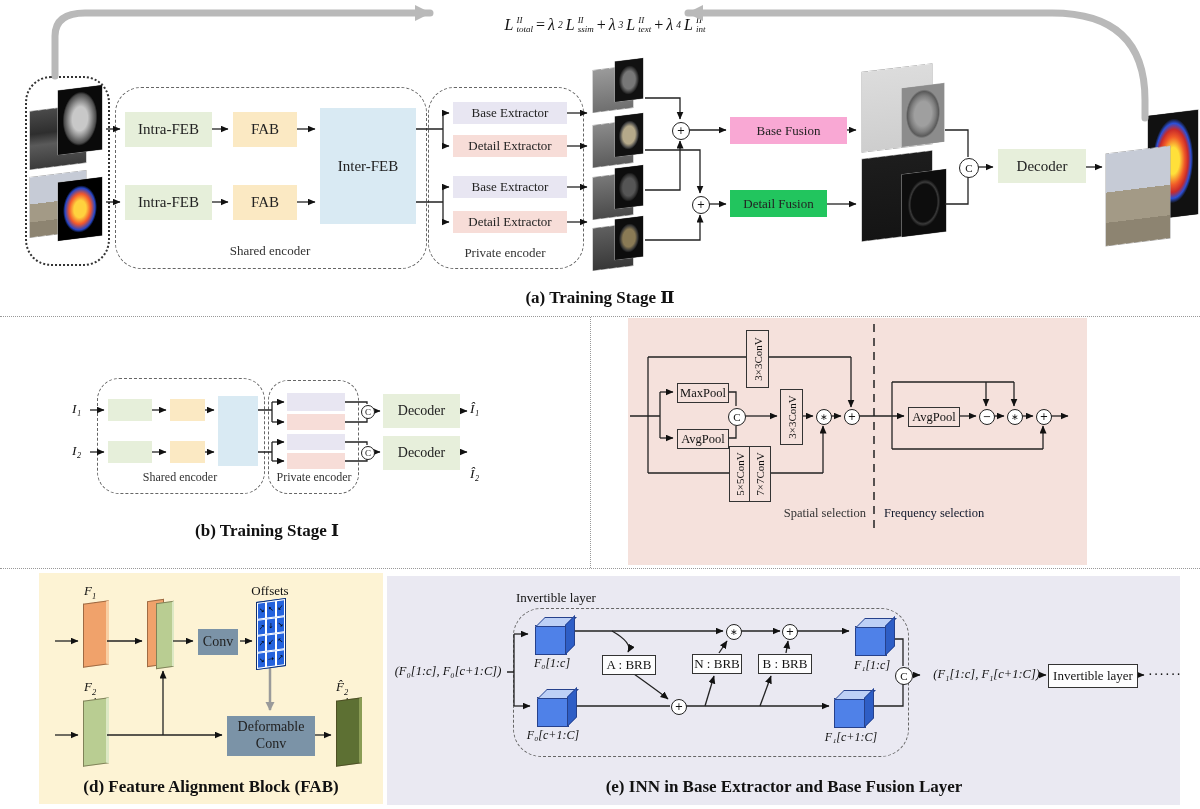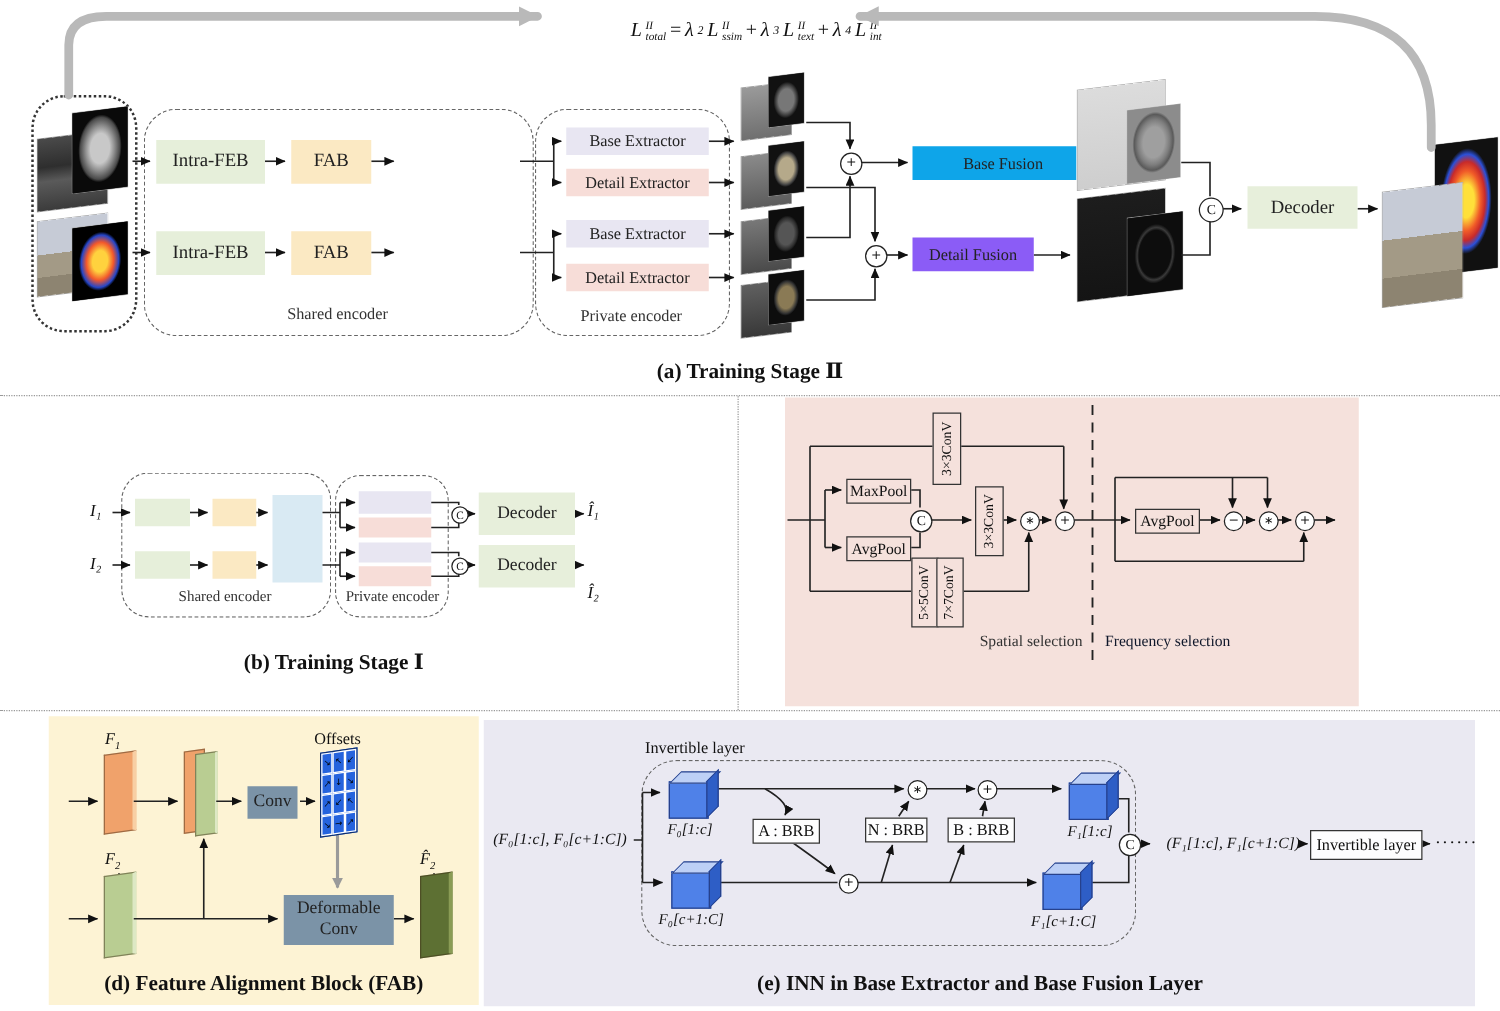--- a/index.html
+++ b/index.html
@@ -230,20 +230,21 @@
 
   <div class="dashbox" style="left:115px;top:87px;width:310px;height:180px;"></div>
   <div class="enclab" style="left:210px;top:243px;width:120px;">Shared encoder</div>
   <div class="dashbox" style="left:428px;top:87px;width:154px;height:180px;"></div>
   <div class="enclab" style="left:445px;top:245px;width:120px;">Private encoder</div>
 
   <div class="blk" style="left:125px;top:112px;width:87px;height:35px;background:#e6efda;">Intra-FEB</div>
   <div class="blk" style="left:125px;top:185px;width:87px;height:35px;background:#e6efda;">Intra-FEB</div>
   <div class="blk" style="left:233px;top:112px;width:64px;height:35px;background:#fbe9c3;">FAB</div>
   <div class="blk" style="left:233px;top:185px;width:64px;height:35px;background:#fbe9c3;">FAB</div>
+  <div class="blk" style="left:320px;top:108px;width:96px;height:116px;background:#d9eaf3;">Inter-FEB</div>
 
   <div class="blk small" style="left:453px;top:102px;width:114px;height:22px;background:#e8e6f2;">Base Extractor</div>
   <div class="blk small" style="left:453px;top:135px;width:114px;height:22px;background:#f7ddd8;">Detail Extractor</div>
   <div class="blk small" style="left:453px;top:176px;width:114px;height:22px;background:#e8e6f2;">Base Extractor</div>
   <div class="blk small" style="left:453px;top:211px;width:114px;height:22px;background:#f7ddd8;">Detail Extractor</div>
 
   <div class="ph" style="left:593px;top:68px;width:40px;height:42px;background:linear-gradient(180deg,#9a9a9a,#6f6f6f);"></div>
   <div class="ph" style="left:615px;top:60px;width:28px;height:40px;background:radial-gradient(ellipse 55% 55% at 50% 50%,#777 0 40%,#333 58%,#111 66%),#111;"></div>
   <div class="ph" style="left:593px;top:123px;width:40px;height:42px;background:linear-gradient(180deg,#8a8a8a,#5c5c5c);"></div>
   <div class="ph" style="left:615px;top:115px;width:28px;height:40px;background:radial-gradient(ellipse 55% 55% at 50% 50%,#b5a98a 0 40%,#444 58%,#111 66%),#111;"></div>
@@ -252,22 +253,22 @@
   <div class="ph" style="left:593px;top:226px;width:40px;height:42px;background:linear-gradient(180deg,#606060,#383838);"></div>
   <div class="ph" style="left:615px;top:218px;width:28px;height:40px;background:radial-gradient(ellipse 55% 55% at 50% 50%,#8a7a55 0 40%,#333 58%,#0d0d0d 66%),#0d0d0d;"></div>
 
   <div class="circle" style="left:672px;top:122px;width:16px;height:16px;">
       <span>+</span>
     </div>
   <div class="circle" style="left:692px;top:196px;width:16px;height:16px;">
       <span>+</span>
     </div>
 
-  <div class="blk small" style="left:730px;top:117px;width:117px;height:27px;background:#0ea5e9;padding-left:14px;">Base Fusion</div>
-  <div class="blk small" style="left:730px;top:190px;width:97px;height:27px;background:#8b5cf6;">Detail Fusion</div>
+  <div class="blk small" style="left:730px;top:117px;width:117px;height:27px;background:#f9a8d4;">Base Fusion</div>
+  <div class="blk small" style="left:730px;top:190px;width:97px;height:27px;background:#22c55e;">Detail Fusion</div>
 
   <div class="ph" style="left:862px;top:68px;width:70px;height:80px;background:linear-gradient(180deg,#dcdcdc,#cecece);"></div>
   <div class="ph" style="left:902px;top:86px;width:42px;height:58px;background:radial-gradient(ellipse 58% 60% at 50% 48%,#9f9f9f 0 35%,#7d7d7d 52%,#5a5a5a 64%,#8c8c8c 70%),#8c8c8c;"></div>
   <div class="ph" style="left:862px;top:155px;width:70px;height:82px;background:linear-gradient(180deg,#1d1d1d,#141414);"></div>
   <div class="ph" style="left:902px;top:172px;width:44px;height:62px;background:radial-gradient(ellipse 56% 58% at 50% 50%,#0d0d0d 0 52%,#3a3a3a 58%,#0d0d0d 66%),#0d0d0d;"></div>
 
   <div class="circle big" style="left:959px;top:158px;width:18px;height:18px;">
       <span>C</span>
     </div>
   <div class="blk" style="left:998px;top:149px;width:88px;height:34px;background:#e7efdb;">Decoder</div>

